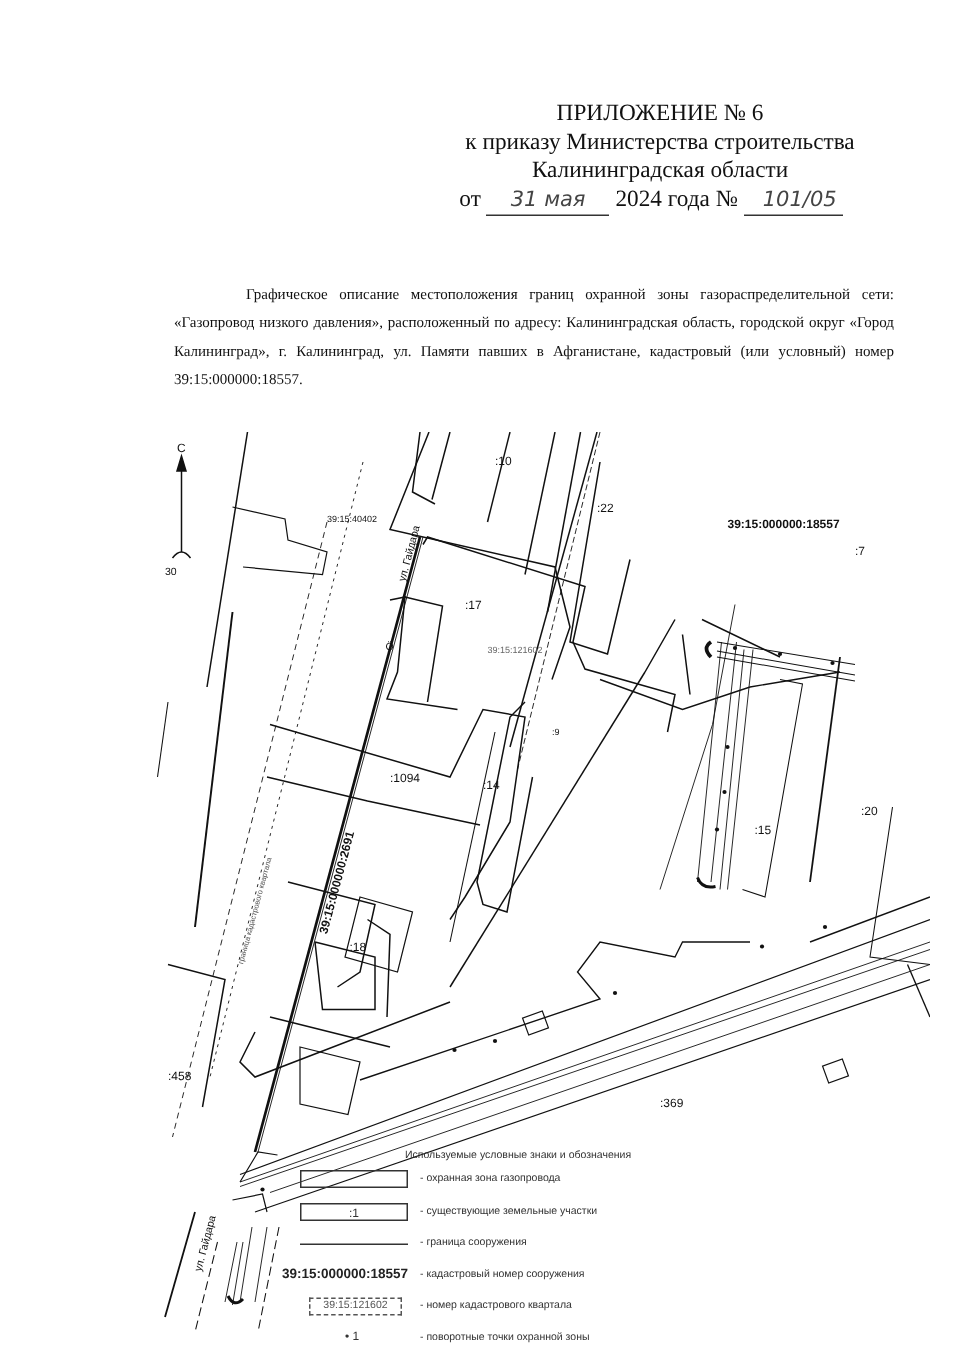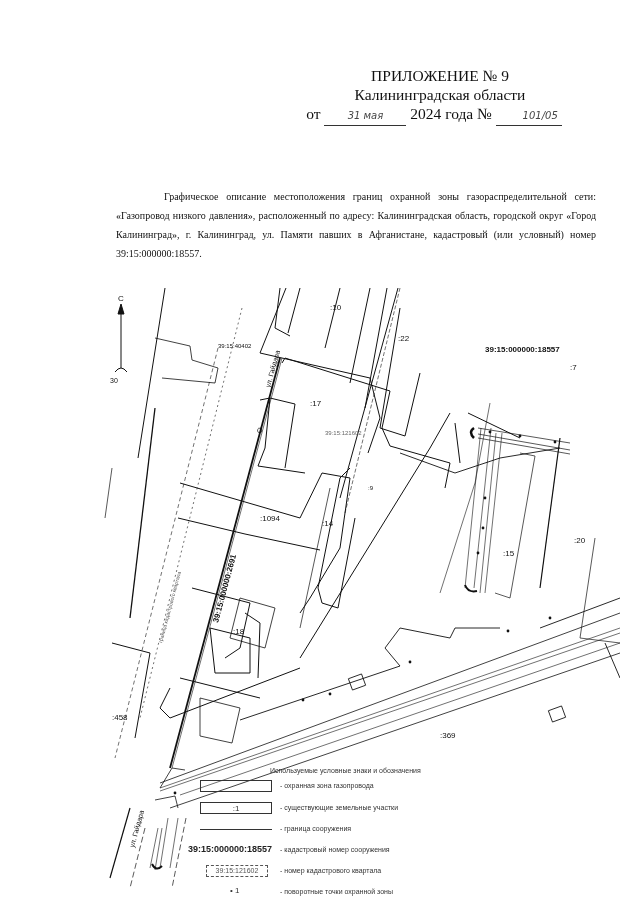--- a/index.html
+++ b/index.html
@@ -1,21 +1,21 @@
 <!DOCTYPE html>
 <html><head>
 <meta charset="utf-8">
 <style>
   html, body { margin: 0; padding: 0; background: #ffffff; }
   body { width: 640px; height: 905px; position: relative; overflow: hidden;
          font-family: "Liberation Serif", "DejaVu Serif", serif; color: #111; }
   .header { position: absolute; left: 290px; top: 66px; width: 300px; text-align: center;
             font-size: 15.5px; line-height: 19px; }
   .header .date-line { position: relative; left: -6px; }
-  .hand { font-family: "DejaVu Sans", sans-serif; font-style: italic; font-size: 10px;
+  .hand { font-family: "DejaVu Sans", sans-serif; font-style: italic; font-size: 14px;
           color: #444; display: inline-block; border-bottom: 1px solid #333; padding: 0 4px; }
   .hand.d { width: 74px; text-align: center; }
   .hand.n { width: 58px; text-align: right; }
   .desc { position: absolute; left: 116px; top: 187px; width: 480px; font-size: 10px;
           line-height: 19px; text-align: justify; text-indent: 48px; }
   .map { position: absolute; left: 100px; top: 288px; width: 520px; height: 600px; }
   .map svg { width: 100%; height: 100%; }
   .lbl { font-family: "Liberation Sans", "DejaVu Sans", sans-serif; fill: #111; }
   .legend { position: absolute; left: 190px; top: 762px; width: 240px;
             font-family: "Liberation Sans", sans-serif; font-size: 7px; color: #333; }
@@ -29,21 +29,22 @@
   .sym-line { border-top: 1px solid #333; top: 6px; left: 10px !important; width: 72px !important; height: 0 !important; }
   .sym-cad { font-size: 9px; font-weight: bold; color: #222; top: 0; left: -2px !important; width: 90px !important; }
   .sym-dash { border: 1px dashed #555; box-sizing: border-box; left: 16px !important; width: 62px !important;
               text-align: center; font-size: 7px; line-height: 10px; color:#555; }
   .sym-dot { left: 40px !important; font-size: 8px; }
 </style>
 </head>
 <body>
 
 <div class="header">
-  <div>ПРИЛОЖЕНИЕ № 9</div>
+  <div>ПРИЛОЖЕНИЕ № 6</div>
+  <div>к приказу Министерства строительства</div>
   <div>Калининградская области</div>
   <div class="date-line">
     <span>от</span>
     <span class="hand d">31 мая</span>
     <span>2024 года №</span>
     <span class="hand n">101/05</span>
   </div>
 </div>
 
 <div class="desc">Графическое описание местоположения границ охранной зоны газораспределительной сети: «Газопровод низкого давления», расположенный по адресу: Калининградская область, городской округ «Город Калининград», г. Калининград, ул. Памяти павших в Афганистане, кадастровый (или условный) номер 39:15:000000:18557.</div>

